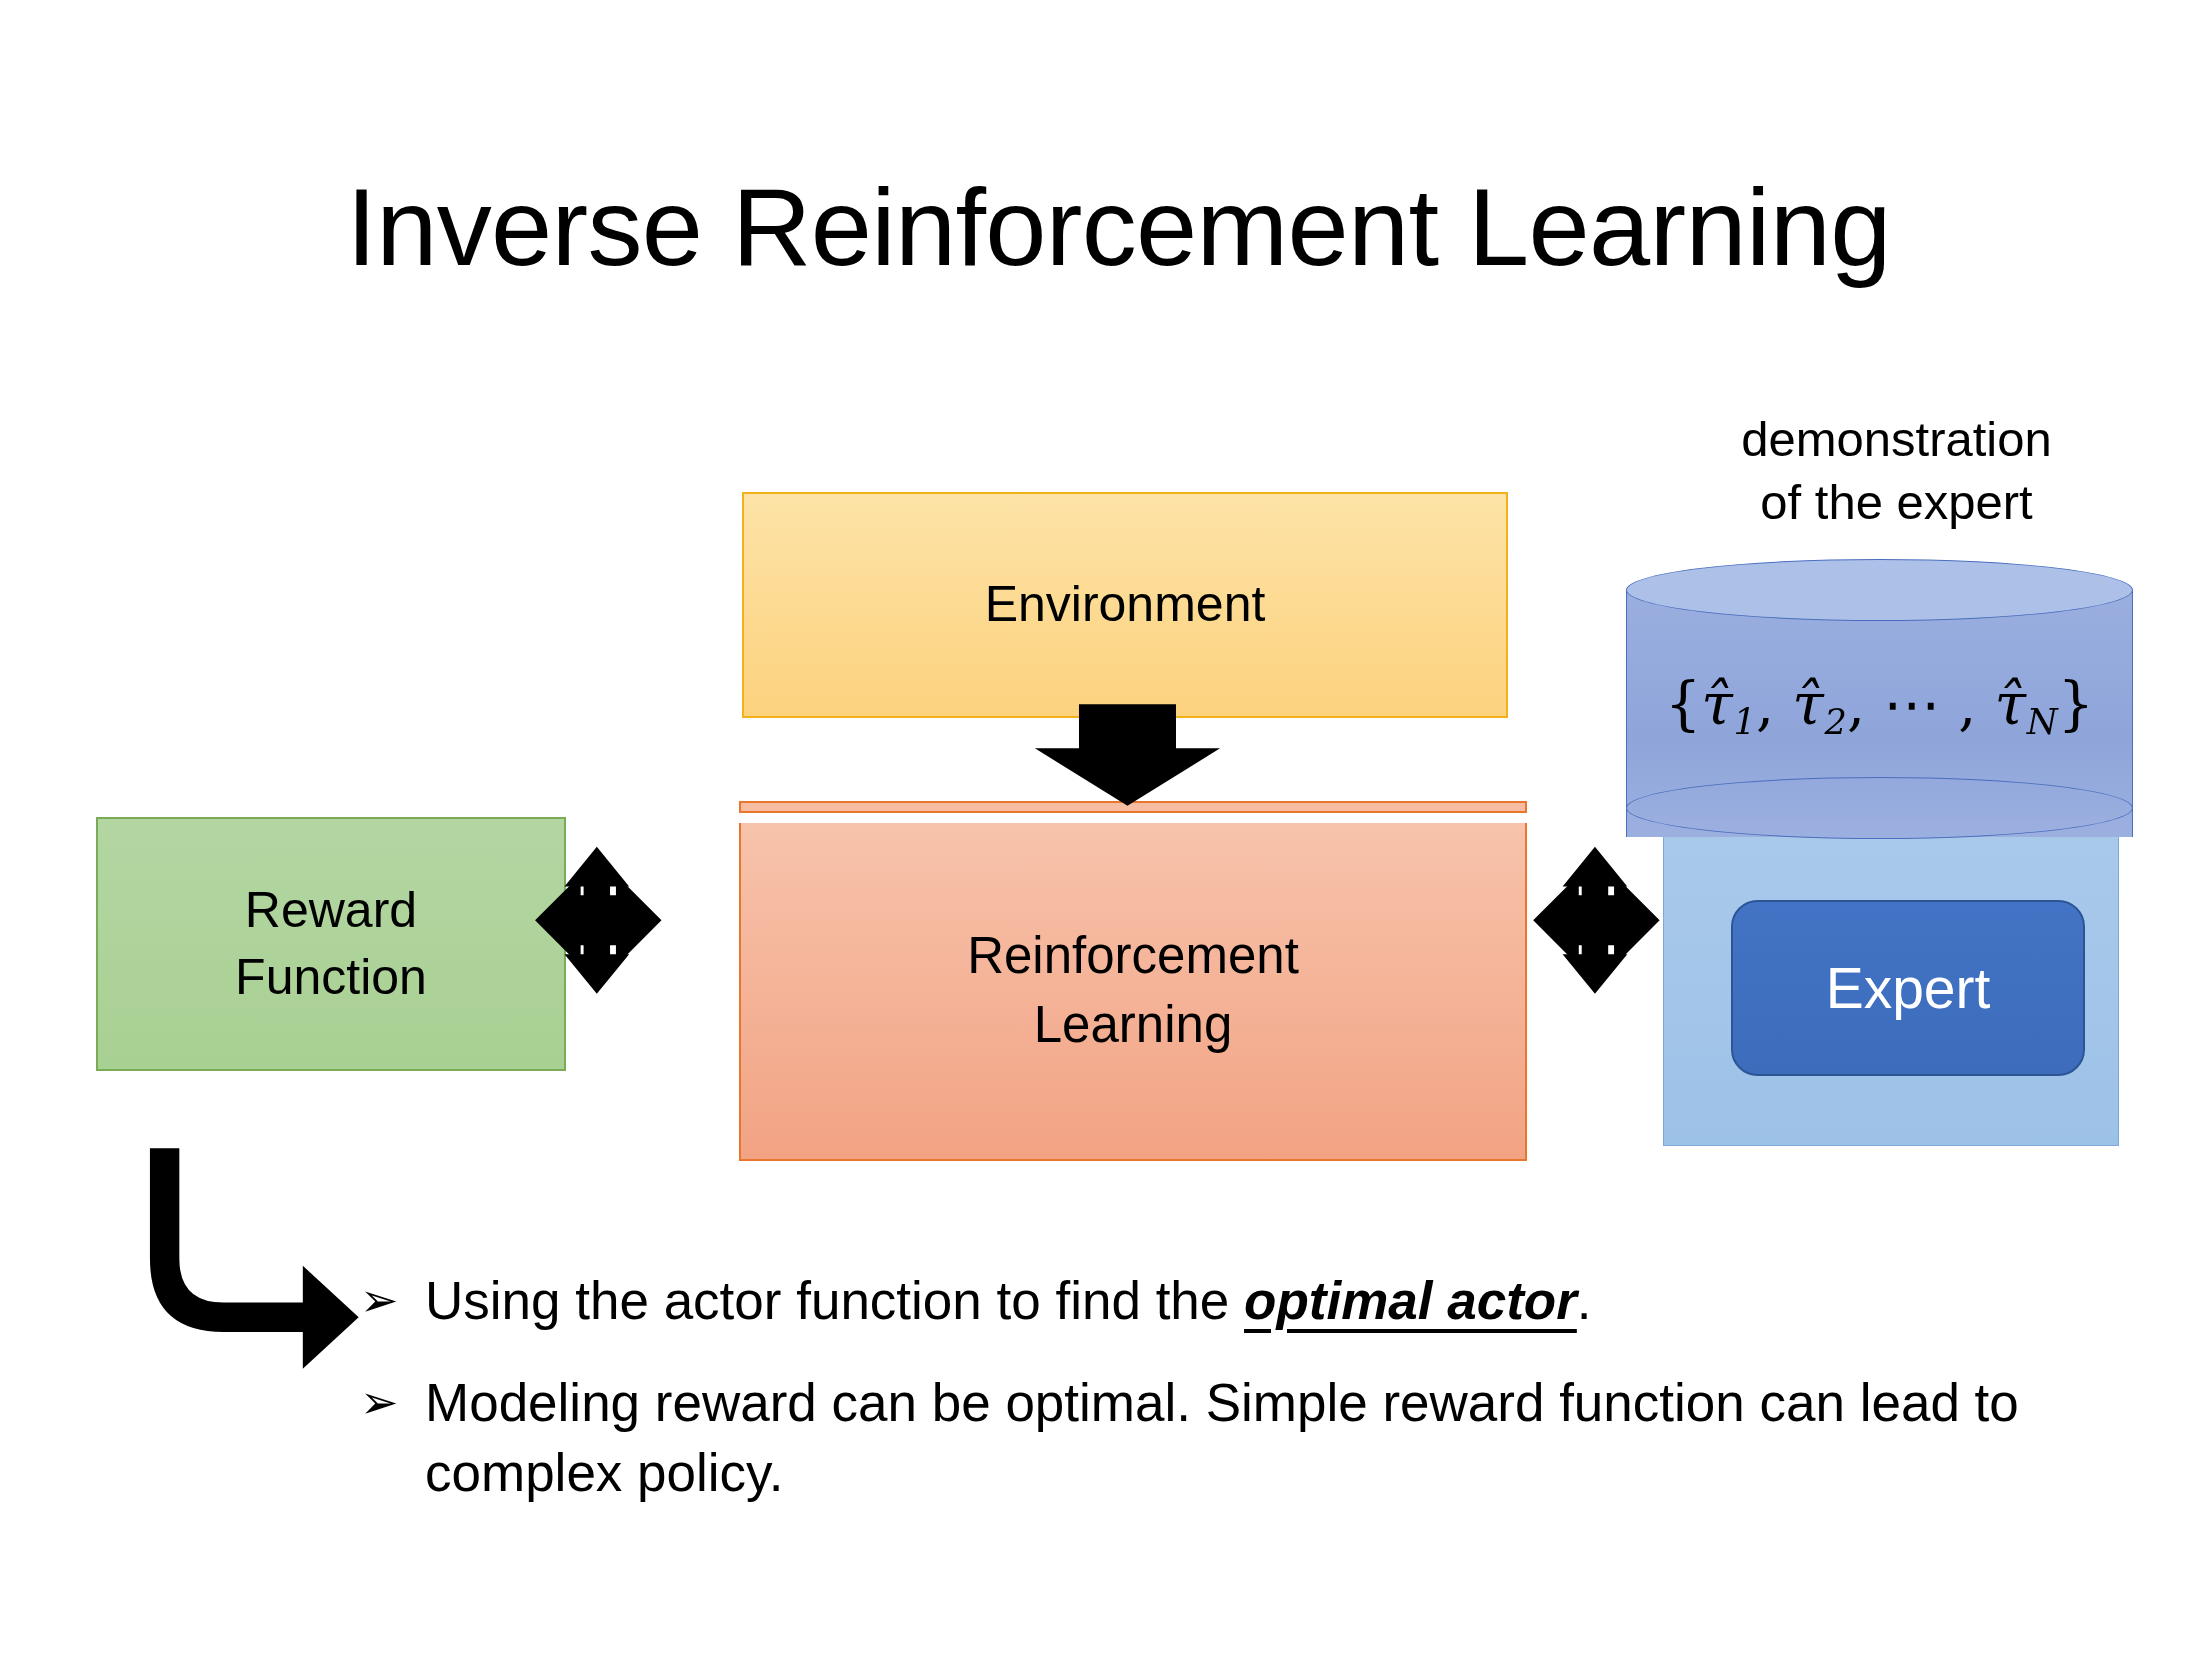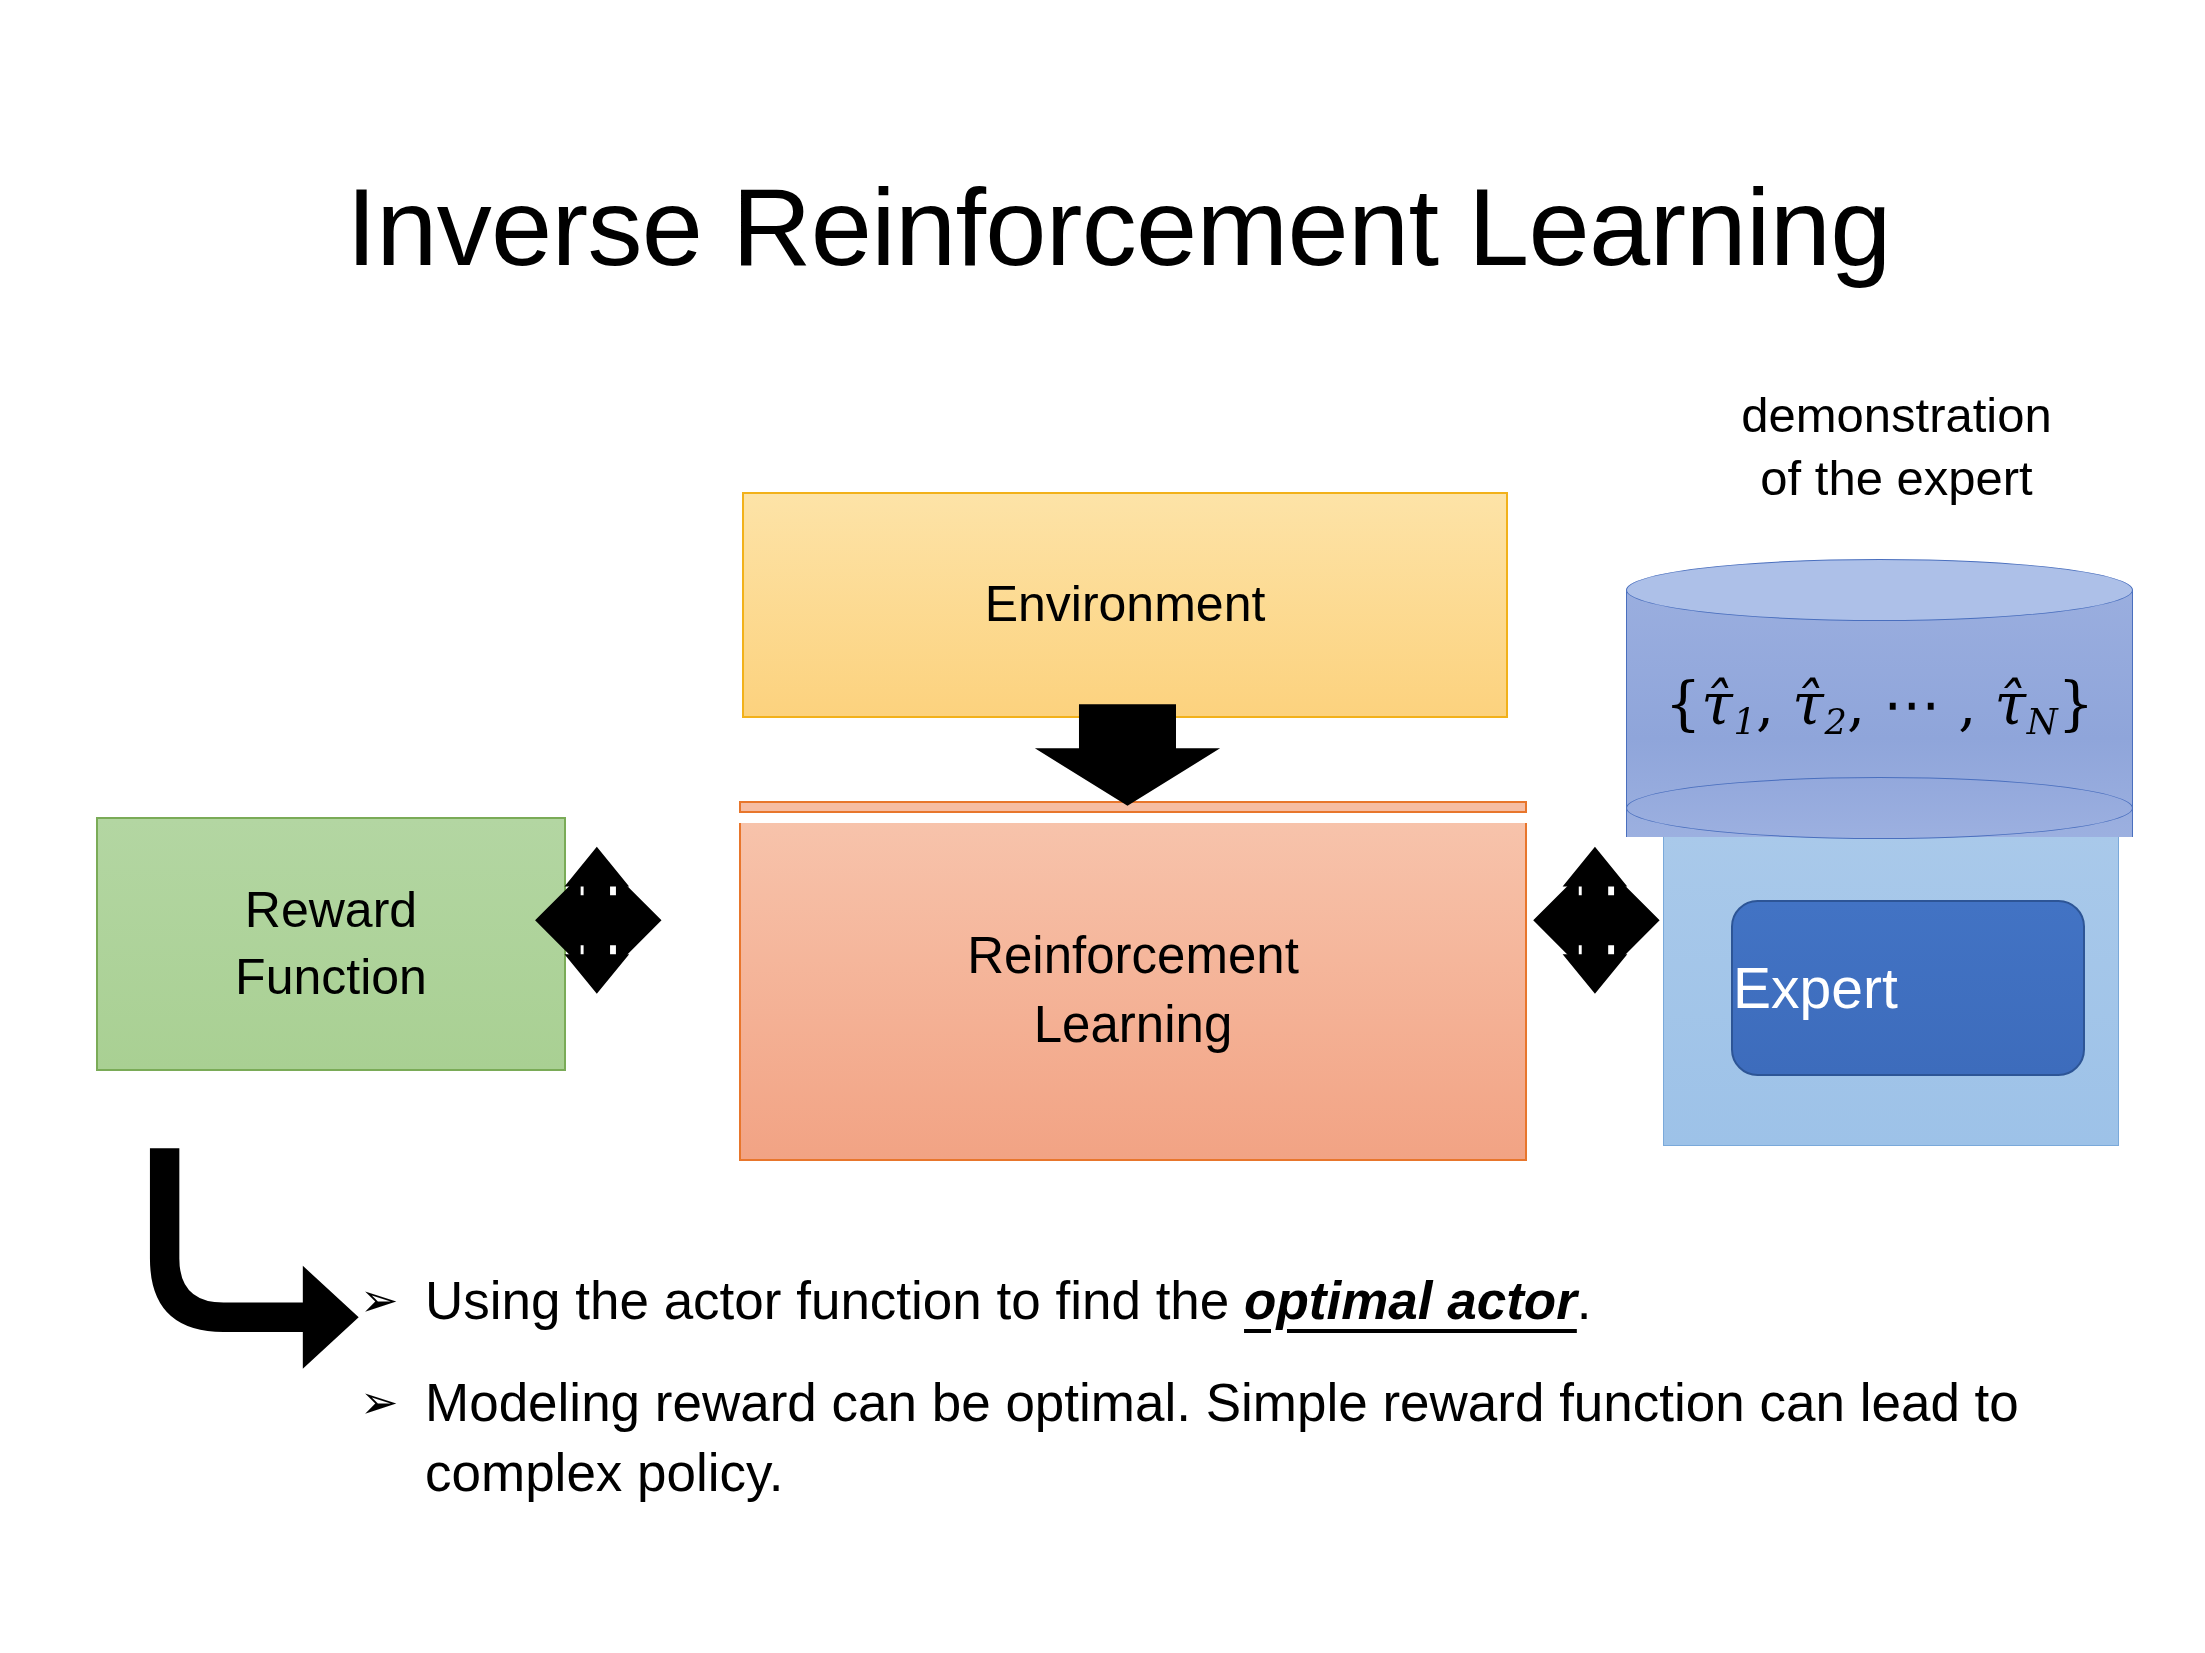--- a/index.html
+++ b/index.html
@@ -85,21 +85,21 @@
     border-top: none;
     font-size: 51px;
   }
 
   .box-label { white-space: pre-line; }
 
   
   #demo-caption {
     position: absolute;
     left: 1639px;
-    top: 384px;
+    top: 408px;
     width: 515px;
     text-align: center;
     font-size: 49px;
     line-height: 1.28;
     white-space: pre-line;
   }
 
   
   #expert-backdrop {
     position: absolute;
@@ -173,21 +173,21 @@
     left: 1731px;
     top: 900px;
     width: 354px;
     height: 176px;
     background: linear-gradient(180deg, #4273c4 0%, #3d6cbc 100%);
     border: 2.9px solid #2d5596;
     border-radius: 26.5px;
     box-sizing: border-box;
     display: flex;
     align-items: center;
-    justify-content: flex-start;
+    justify-content: center;
     color: #ffffff;
     font-size: 57px;
   }
 
   
   .svg-layer {
     position: absolute;
     left: 0; top: 0;
     width: 2205px; height: 1654px;
     pointer-events: none;

